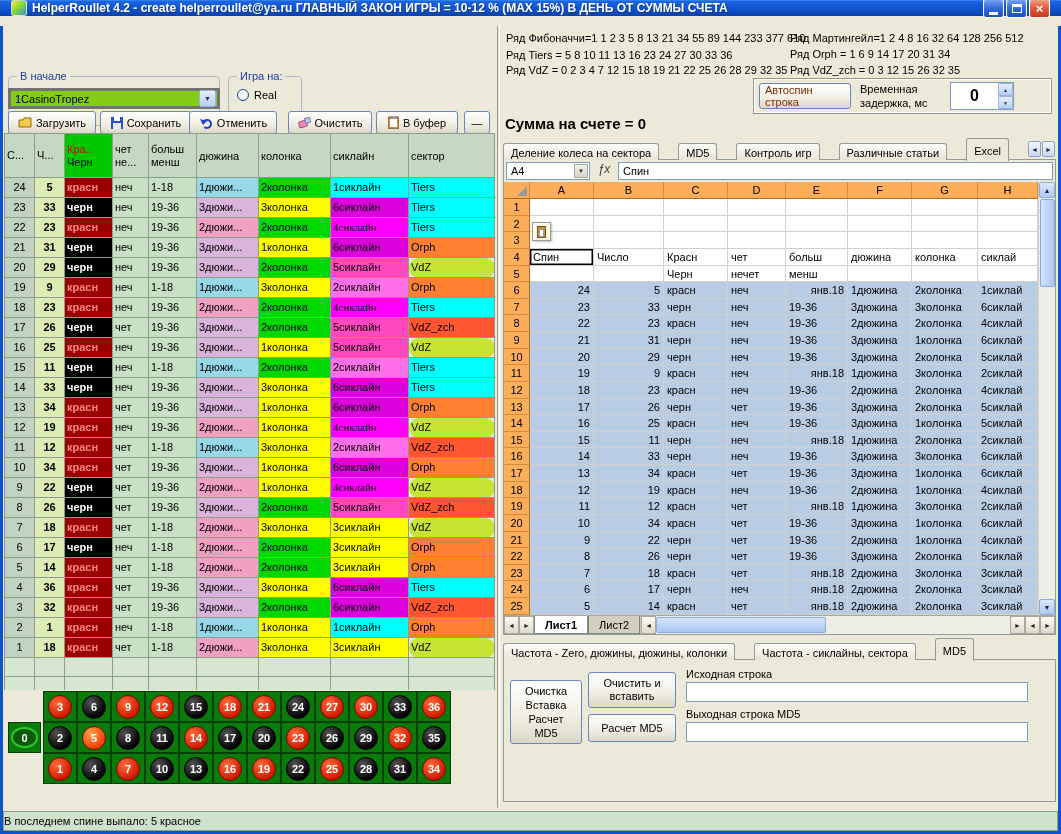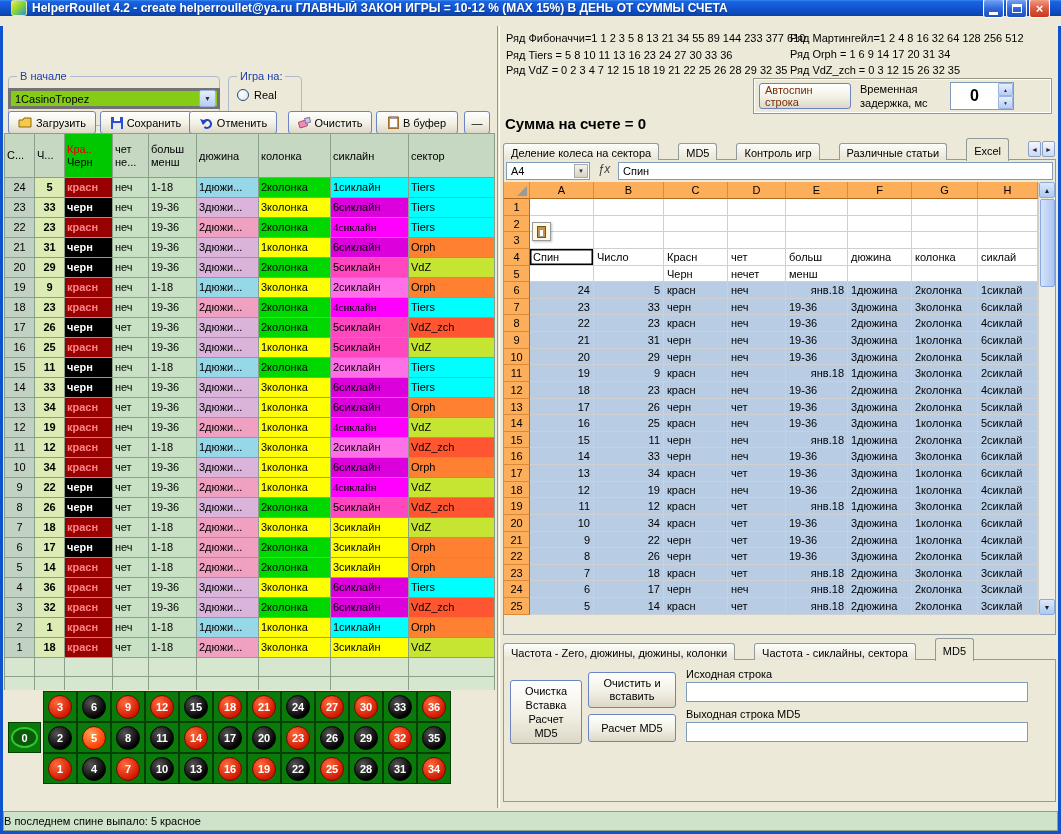--- a/index.html
+++ b/index.html
@@ -47,21 +47,21 @@
 .results td{height:19px;line-height:19px;}
 td.c-spin{background:#c2d2c2;text-align:center;}
 td.c-num{background:#dcecb4;text-align:center;font-weight:bold;}
 td.v-red{background:#990000;color:#ff8585;font-weight:bold;}
 td.v-black{background:#000;color:#fff;font-weight:bold;}
 td.c-par,td.c-range{background:#c8e0c4;}
 td.dz1{background:#96d8e8;} td.dz2{background:#f0a0c0;} td.dz3{background:#dab4da;}
 td.kl1,td.kl3{background:#ffff00;} td.kl2{background:#00d800;}
 td.sl1{background:#00ffff;} td.sl2{background:#ff70e8;} td.sl3{background:#ffff00;}
 td.sl4{background:#ff00ff;font-family:Liberation Serif, serif;} td.sl5{background:#ff48c0;} td.sl6{background:#dc00dc;}
-td.sec-tiers{background:#00ffff;} td.sec-orph{background:#ff8030;} td.sec-vdz{background:#c6e432;} td.sec-vdzzch{background:#ff5530;}
+td.sec-tiers{background:#00ffff;} td.sec-orph{background:#ff8030;} td.sec-vdz{background:#c6e432;border-radius:10px;} td.sec-vdzzch{background:#ff5530;}
 tr.filler td{background:#d7e7cf;}
 
 .board-zone{position:absolute;left:8px;top:691px;display:flex;align-items:center;}
 .zero-cell{width:33px;height:31px;background:#0a7a0a;border:1px solid #043f04;display:flex;align-items:center;justify-content:center;margin-right:2px;}
 .board-grid{display:flex;flex-direction:column;}
 .brow{display:flex;}
 .bcell{width:34px;height:31px;background:#0a7a0a;border:1px solid #043f04;display:flex;align-items:center;justify-content:center;}
 .chip{width:24px;height:24px;border-radius:50%;color:#fff;font-weight:bold;font-size:11px;display:flex;align-items:center;justify-content:center;}
 .chip-red{background:radial-gradient(circle at 35% 30%,#ff6a3c,#d01800 72%);border:1px solid #6d0b00;}
 .chip-black{background:radial-gradient(circle at 35% 30%,#555,#000 72%);border:1px solid #000;}
@@ -1018,20 +1018,37 @@
       <span class="pt-board">
           <span class="pt-paper"></span>
         </span>
     </div>
     <div class="vscroll">
       <div class="sb-btn">▲</div>
       <div class="vthumb"></div>
       <div class="sb-btn" style="margin-top:auto;">▼</div>
     </div>
   </div>
+  <div class="sheetbar">
+    <div class="nav-btn">◄</div>
+    <div class="nav-btn">►</div>
+    <div style="display:flex;">
+        <div class="sheet-tab active">Лист1</div>
+        <div class="sheet-tab">Лист2</div>
+      </div>
+    <div class="hscroll">
+      <div class="nav-btn">◄</div>
+      <div class="htrack">
+          <div class="hthumb"></div>
+        </div>
+      <div class="nav-btn">►</div>
+      <div class="nav-btn">◄</div>
+      <div class="nav-btn">►</div>
+    </div>
+  </div>
 </div>
 
 <div class="tabstrip" style="left:503px;top:640px;height:20px;">
     <div class="xtab">Частота - Zero, дюжины, дюжины, колонки</div>
     <div class="xtab">Частота - сиклайны, сектора</div>
     <div class="xtab active">MD5</div>
   </div>
 <div class="md5-panel">
   <div class="xp-btn ws-pre" style="left:6px;top:20px;width:72px;height:64px;text-align:center;line-height:14px;">
     <span>Очистка

